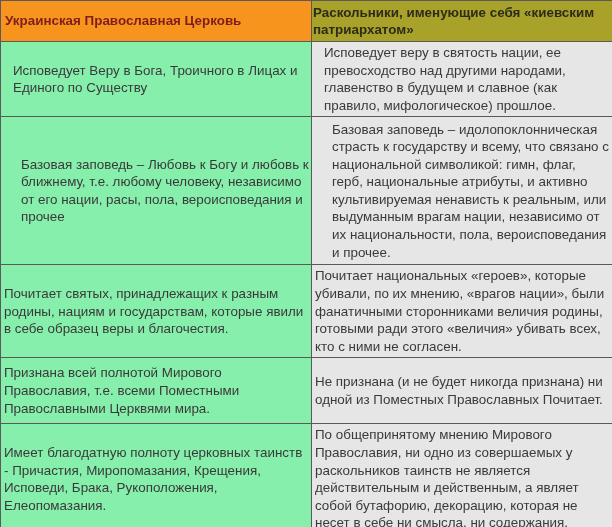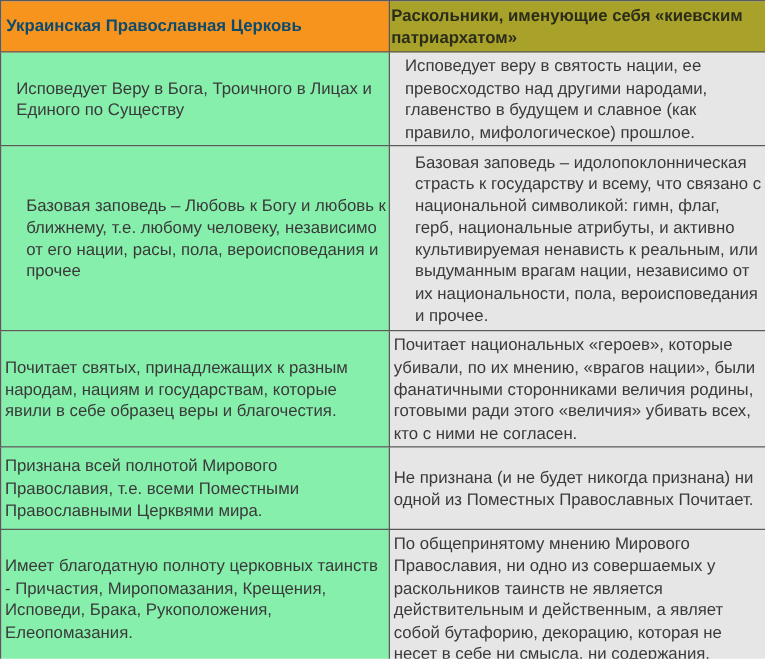--- a/index.html
+++ b/index.html
@@ -14,21 +14,21 @@
     color: #3a3a3a;
   }
   col.c1 { width: 311px; }
   col.c2 { width: 301px; }
   td, th {
     border: 1px solid #5a5a5a;
     vertical-align: middle;
     text-align: left;
     padding: 2px 2px 2px 3px;
   }
-  th { font-weight: bold; color: #0c4a6e; }
+  th { font-weight: bold; color: #7f1d1d; }
   th.h1 { background: #f7941d; height: 36px; padding-left: 4px; }
   th.h2 { background: #a8a12a; color: #2c2c1a; height: 36px; padding-left: 1px; line-height: 17px; }
   td.c-left { background: #86efac; }
   td.c-right { background: #e6e6e6; }
   tr.r1 td { height: 70px; padding-left: 12px; }
   tr.r2 td { height: 143px; padding-left: 20px; }
   tr.r3 td { height: 83px; }
   tr.r4 td { height: 61px; }
   tr.r5 td { height: 102px; }
 </style>
@@ -49,21 +49,21 @@
   <tbody>
     <tr class="r1">
       <td class="c-left"> Исповедует Веру в Бога, Троичного в Лицах и Единого по Существу</td>
       <td class="c-right"> Исповедует веру в святость нации, ее превосходство над другими народами, главенство в будущем и славное (как правило, мифологическое) прошлое.</td>
     </tr>
     <tr class="r2">
       <td class="c-left"> Базовая заповедь – Любовь к Богу и любовь к ближнему, т.е. любому человеку, независимо от его нации, расы, пола, вероисповедания и прочее</td>
       <td class="c-right"> Базовая заповедь – идолопоклонническая страсть к государству и всему, что связано с национальной символикой: гимн, флаг, герб, национальные атрибуты, и активно культивируемая ненависть к реальным, или выдуманным врагам нации, независимо от их национальности, пола, вероисповедания и прочее.</td>
     </tr>
     <tr class="r3">
-      <td class="c-left"> Почитает святых, принадлежащих к разным народам, нациям и государствам, которые явили в себе образец веры и благочестия.</td>
+      <td class="c-left"> Почитает святых, принадлежащих к разным родины, нациям и государствам, которые явили в себе образец веры и благочестия.</td>
       <td class="c-right"> Почитает национальных «героев», которые убивали, по их мнению, «врагов нации», были фанатичными сторонниками величия родины, готовыми ради этого «величия» убивать всех, кто с ними не согласен.</td>
     </tr>
     <tr class="r4">
       <td class="c-left"> Признана всей полнотой Мирового Православия, т.е. всеми Поместными Православными Церквями мира.</td>
       <td class="c-right"> Не признана (и не будет никогда признана) ни одной из Поместных Православных Почитает.</td>
     </tr>
     <tr class="r5">
       <td class="c-left"> Имеет благодатную полноту церковных таинств - Причастия, Миропомазания, Крещения, Исповеди, Брака, Рукоположения, Елеопомазания.</td>
       <td class="c-right"> По общепринятому мнению Мирового Православия, ни одно из совершаемых у раскольников таинств не является действительным и действенным, а являет собой бутафорию, декорацию, которая не несет в себе ни смысла, ни содержания.</td>
     </tr>

